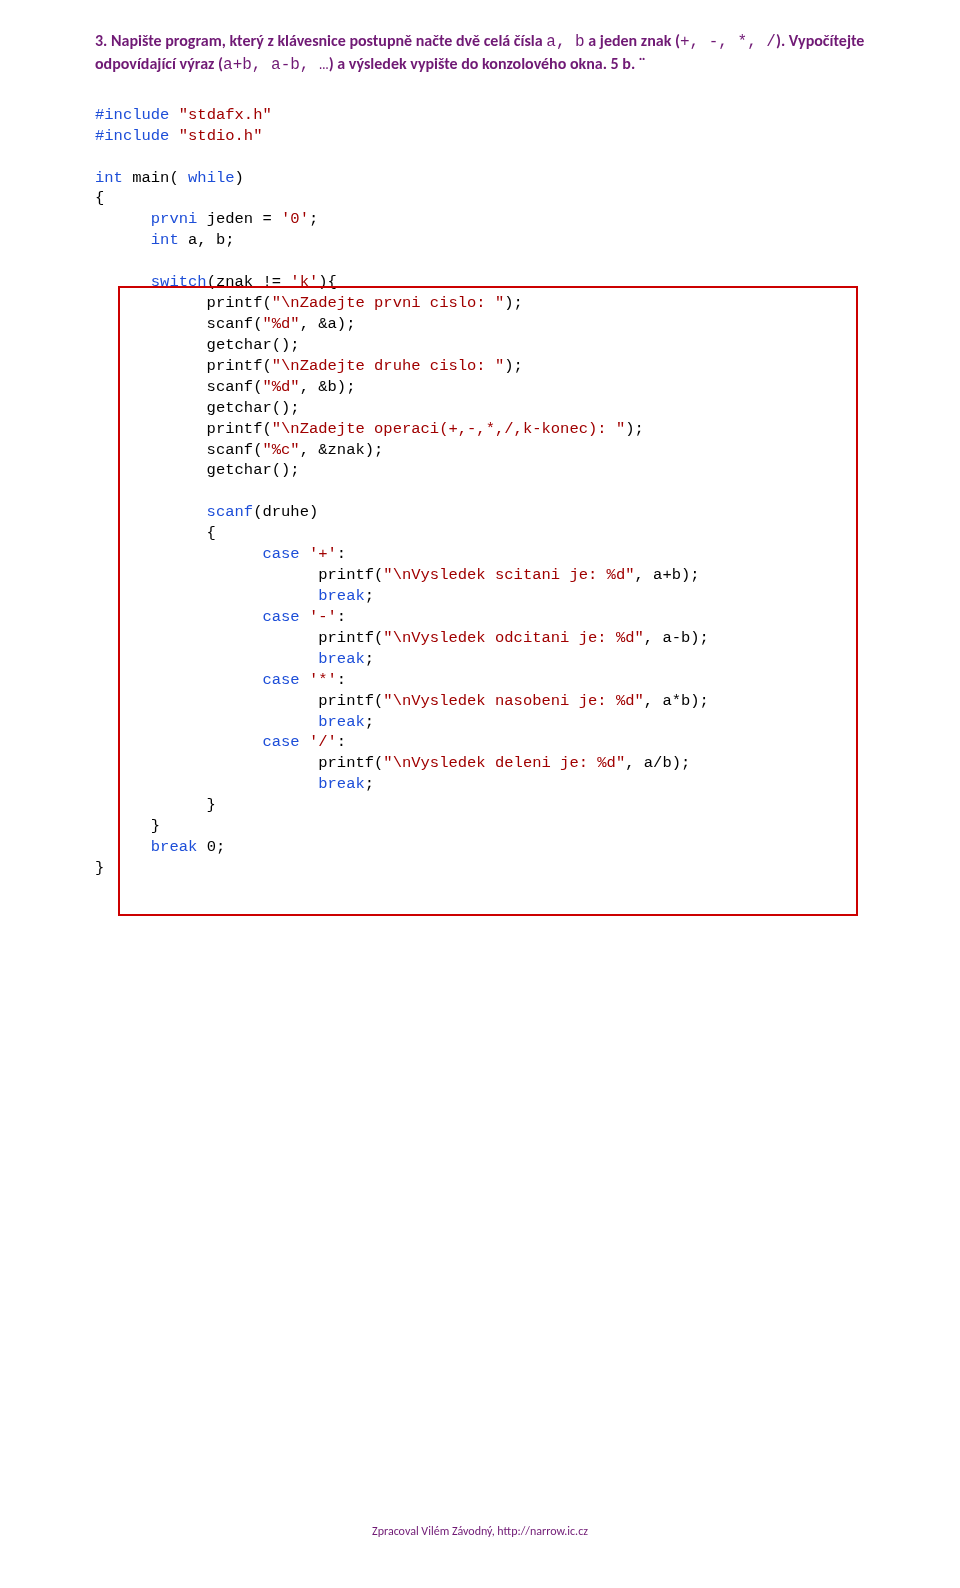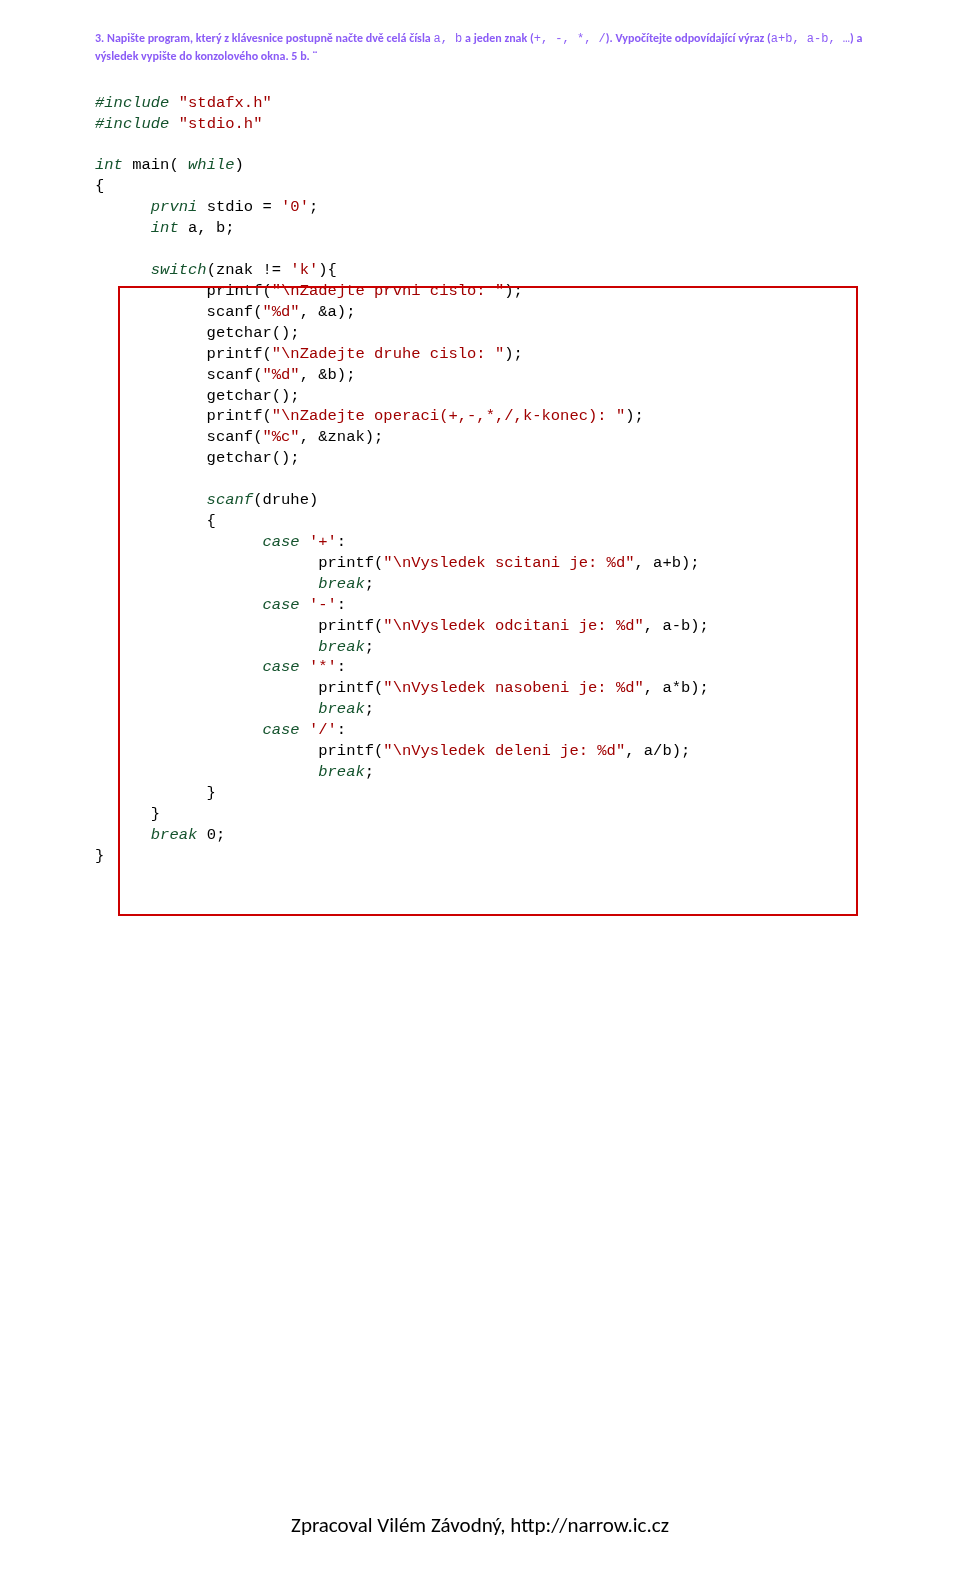--- a/index.html
+++ b/index.html
@@ -9,72 +9,72 @@
   }
   body {
     width: 960px;
     height: 1588px;
     background: #ffffff;
     font-family: Calibri, Arial, sans-serif;
     padding: 30px 95px 40px 95px;
     position: relative;
   }
   .task-header {
-    font-size: 12px;
+    font-size: 16px;
     line-height: 1.4;
     margin-bottom: 28px;
     font-weight: bold;
-    color: #8b5cf6;
+    color: #701a75;
   }
   .task-header .mono {
     font-family: "Courier New", monospace;
     font-weight: normal;
   }
   .points {
     font-weight: bold;
   }
   .code-area {
     font-family: "Courier New", monospace;
     font-size: 15.5px;
     line-height: 1.35;
     white-space: pre;
     position: relative;
   }
-  .code-area .blue { color: #14532d; font-style: italic; }
+  .code-area .blue { color: #1d4ed8; }
   .code-area .red  { color: #a00000; }
   .red-box {
     border: 2px solid #cc0000;
     position: absolute;
     left: 118px;
     top: 286px;
     width: 740px;
     height: 630px;
     pointer-events: none;
   }
   .footer {
     position: absolute;
     bottom: 50px;
     left: 0;
     right: 0;
     text-align: center;
-    color: #000000;
-    font-size: 21px;
+    color: #701a75;
+    font-size: 12px;
   }
 </style>
 </head>
 <body>
 
 <div class="task-header"><span>3. Napište program, který z klávesnice postupně načte dvě celá čísla </span><span class="mono">a, b</span><span>  a jeden znak (</span><span class="mono">+, -, *, /</span><span>). Vypočítejte odpovídající výraz (</span><span class="mono">a+b, a-b, …</span><span>) a výsledek vypište do konzolového okna.</span><span class="points"> 5 b.</span> ¨</div>
 
 <div class="code-area"><span class="blue">#include</span><span class="red"> "stdafx.h"</span>
 <span class="blue">#include</span><span class="red"> "stdio.h"</span>
 <span></span>
 <span class="blue">int</span><span> main( </span><span class="blue">while</span><span>)</span>
 <span>{</span>
-<span class="blue">      prvni</span><span> stdio = </span><span class="red">'0'</span><span>;</span>
+<span class="blue">      prvni</span><span> jeden = </span><span class="red">'0'</span><span>;</span>
 <span class="blue">      int</span><span> a, b;</span>
 <span></span>
 <span class="blue">      switch</span><span>(znak != </span><span class="red">'k'</span><span>){</span>
 <span>            printf(</span><span class="red">"\nZadejte prvni cislo: "</span><span>);</span>
 <span>            scanf(</span><span class="red">"%d"</span><span>, &amp;a);</span>
 <span>            getchar();</span>
 <span>            printf(</span><span class="red">"\nZadejte druhe cislo: "</span><span>);</span>
 <span>            scanf(</span><span class="red">"%d"</span><span>, &amp;b);</span>
 <span>            getchar();</span>
 <span>            printf(</span><span class="red">"\nZadejte operaci(+,-,*,/,k-konec): "</span><span>);</span>

